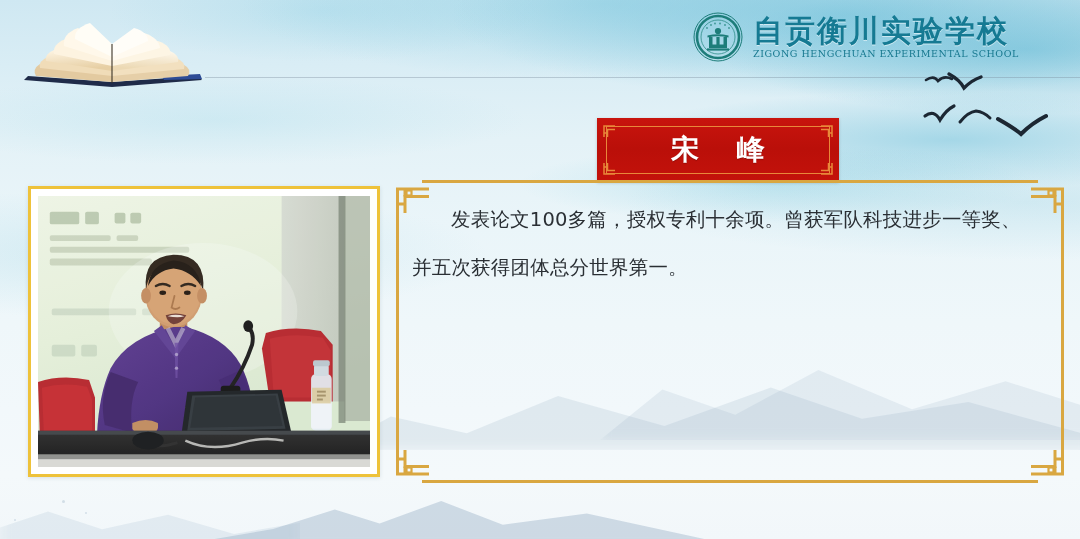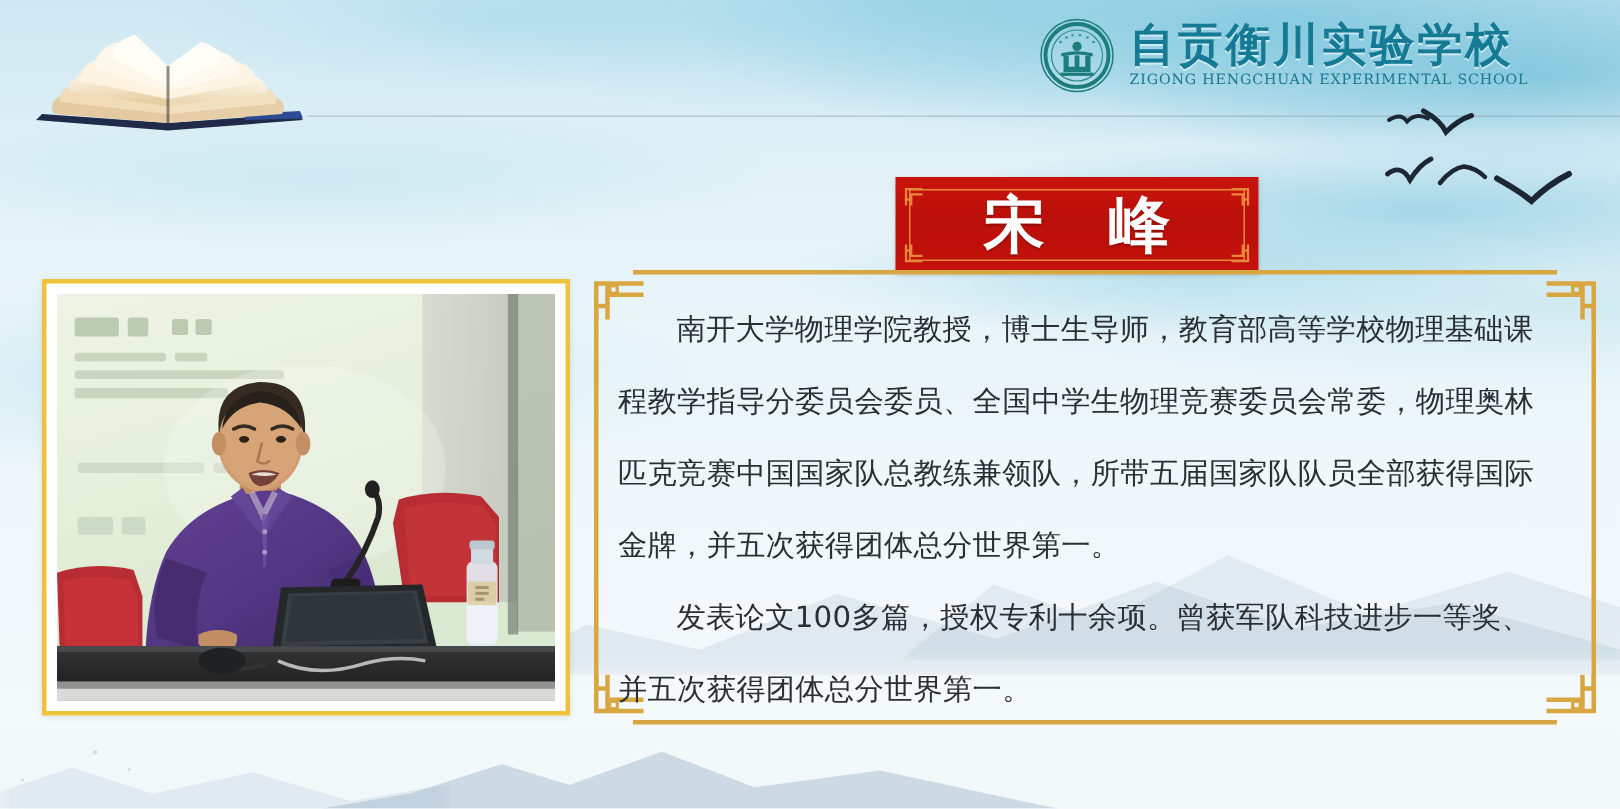--- a/index.html
+++ b/index.html
@@ -118,21 +118,21 @@
   .np-corner svg { display: block; width: 100%; height: 100%; }
   .np-tl { left: 5px;  top: 4px; }
   .np-tr { right: 5px; top: 4px; transform: scaleX(-1); }
   .np-bl { left: 5px;  bottom: 4px; transform: scaleY(-1); }
   .np-br { right: 5px; bottom: 4px; transform: scale(-1,-1); }
   .nameplate-title {
     position: absolute; inset: 0;
     display: flex; align-items: center; justify-content: center;
     color: #ffffff;
     font-family: "DejaVu Sans", "Liberation Sans", sans-serif;
-    font-size: 41px; font-weight: 700;
+    font-size: 28px; font-weight: 700;
     letter-spacing: 14px; text-indent: 14px;
     line-height: 1;
     text-shadow: 0 1px 1px rgba(0,0,0,0.22);
   }
 
   
   .gold-frame {
     position: absolute; left: 396px; top: 180px; width: 668px; height: 303px;
     pointer-events: none;
   }
@@ -354,21 +354,20 @@
           <path d="M9 33 L9 16.5 L33 16.5"></path>
           <path d="M9 16.5 L9 9"></path>
           <path d="M1.5 24 L9 24"></path>
         </g>
         <rect x="10.5" y="10.5" width="5" height="5" fill="none" stroke="#d9a741" stroke-width="2.2"></rect>
       </svg>
     </div>
   </div>
 
   <div class="bio">
-    <p>南开大学物理学院教授，博士生导师，教育部高等学校物理基础课程教学指导分委员会委员、全国中学生物理竞赛委员会常委，物理奥林匹克竞赛中国国家队总教练兼领队，所带五届国家队队员全部获得国际金牌，并五次获得团体总分世界第一。</p>
     <p>发表论文100多篇，授权专利十余项。曾获军队科技进步一等奖、并五次获得团体总分世界第一。</p>
   </div>
 
   <div class="photo-frame">
     <div class="photo">
       <svg viewBox="0 0 338 277" preserveAspectRatio="none" xmlns="http://www.w3.org/2000/svg">
         <defs>
           <linearGradient id="screenGrad" x1="0" y1="0" x2="0.4" y2="1">
             <stop offset="0%" stop-color="#eef4e4"></stop>
             <stop offset="55%" stop-color="#e4efd9"></stop>

